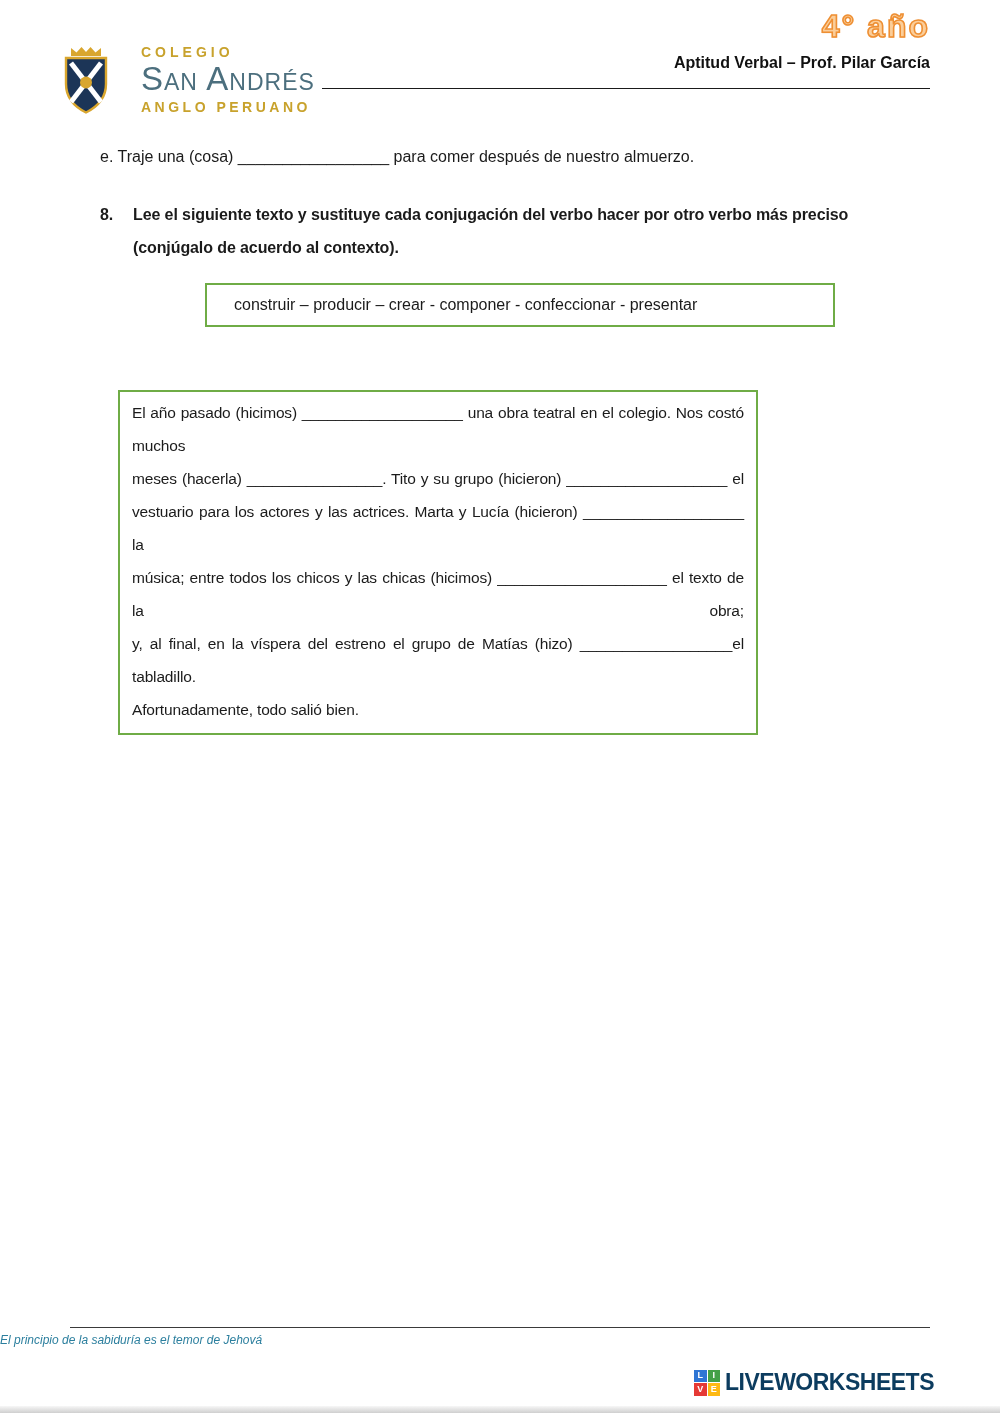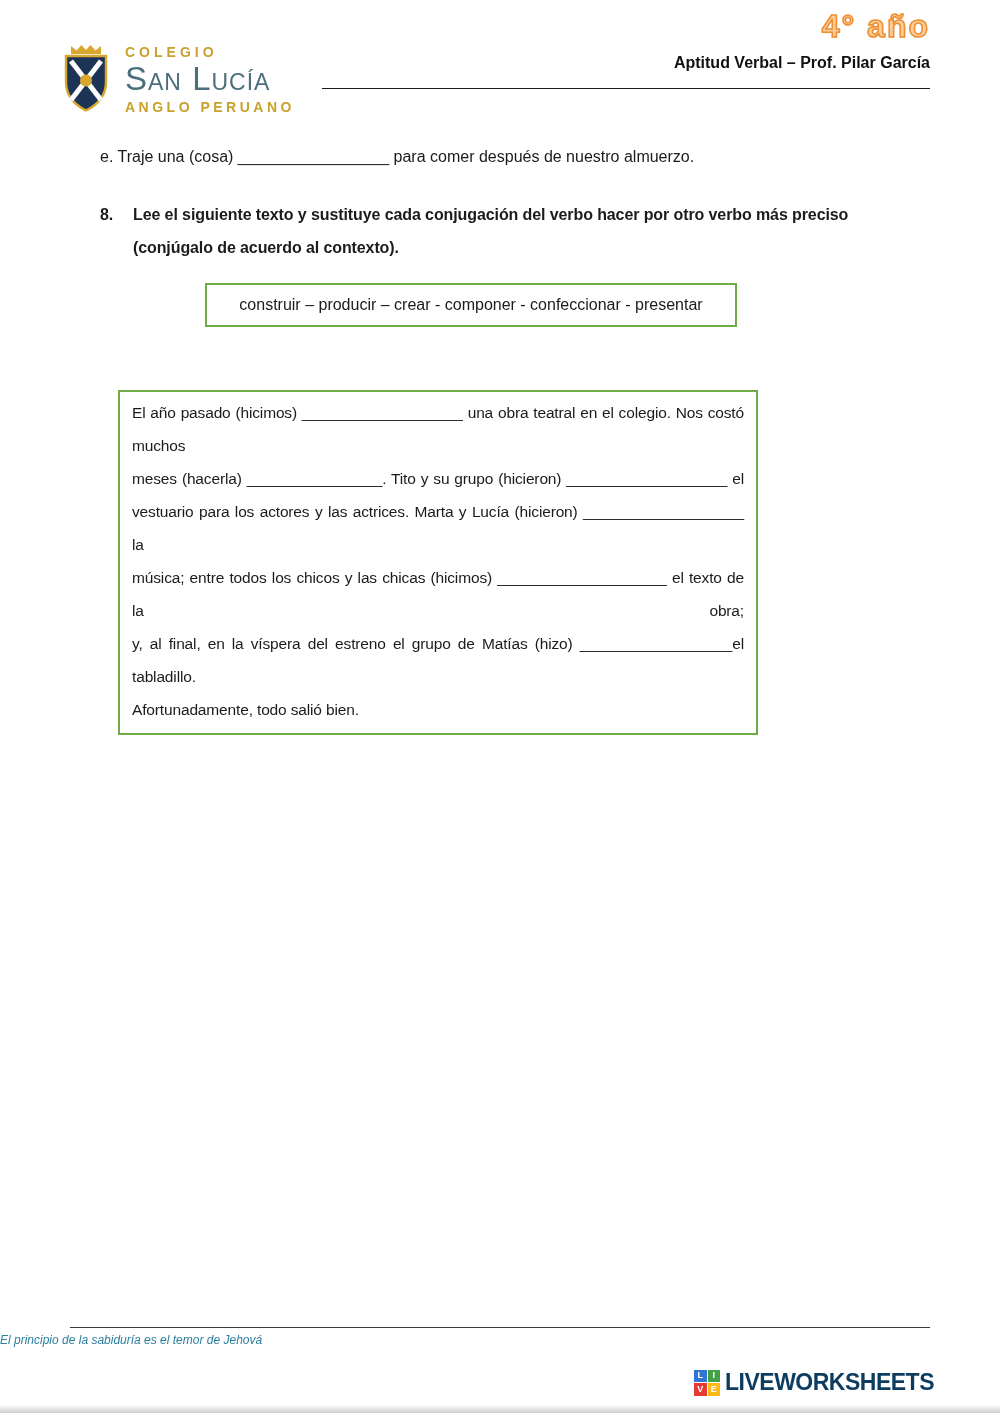--- a/index.html
+++ b/index.html
@@ -8,21 +8,21 @@
     position: relative;
     width: 1000px;
     height: 1413px;
     background: #ffffff;
     font-family: "Liberation Sans", sans-serif;
     color: #1b1b1b;
     overflow: hidden;
   }
 
   
-  .logo-block { position: absolute; left: 62px; top: 40px; display: flex; align-items: center; }
+  .logo-block { position: absolute; left: 62px; top: 40px; display: flex; align-items: flex-end; gap: 16px; }
   .crest { flex: 0 0 auto; }
   .school-text { margin-left: 15px; padding-top: 4px; }
   .colegio {
     font-size: 14px; font-weight: 600; letter-spacing: 4px;
     color: #C8A22C;
   }
   .school-name {
     font-size: 33px; font-weight: 500; letter-spacing: 1px;
     font-variant: small-caps;
     color: #4C6F7E; line-height: 1.1; margin-top: 1px;
@@ -44,23 +44,23 @@
     border-top: 1.6px solid #1a1a1a;
   }
 
   
   .line-e { position: absolute; left: 100px; top: 148px; font-size: 16px; width: 800px; }
   .q8 { position: absolute; left: 100px; top: 198px; width: 786px; display: flex; font-weight: 700; font-size: 16px; letter-spacing: -0.1px; }
   .q8-num { flex: 0 0 33px; line-height: 33px; }
   .q8-text div { line-height: 33px; }
 
   .word-bank {
-    position: absolute; left: 205px; top: 283px; width: 532px;
+    position: absolute; left: 205px; top: 283px; width: 630px;
     border: 2px solid #6FAC46;
-    padding: 11px 8px; text-align: center; font-size: 16px;
+    padding: 11px 27px; text-align: left; font-size: 16px;
   }
 
   .exercise-box {
     position: absolute; left: 118px; top: 390px; width: 640px;
     border: 2px solid #6FAC46;
     padding: 4px 12px 7px 12px;
     font-size: 15.5px; letter-spacing: -0.15px;
   }
   .tline { line-height: 33px; white-space: normal; }
   .tline.just { text-align: justify; text-align-last: justify; text-justify: inter-word; }
@@ -95,21 +95,21 @@
   <div class="logo-block">
     <svg class="crest" width="48" height="70" viewBox="0 0 48 70" aria-hidden="true">
       <path d="M9 11 L9 3 L14.5 7.5 L19.5 2 L24 7 L28.5 2 L33.5 7.5 L39 3 L39 11 Z" fill="#D9A62E"></path>
       <path d="M4 13 H44 V39 C44 53 35 62 24 67.5 C13 62 4 53 4 39 Z" fill="#1C3557" stroke="#D9A62E" stroke-width="2.4"></path>
       <line x1="9" y1="18" x2="39" y2="57" stroke="#FFFFFF" stroke-width="5"></line>
       <line x1="39" y1="18" x2="9" y2="57" stroke="#FFFFFF" stroke-width="5"></line>
       <circle cx="24" cy="37.5" r="6" fill="#D9A62E"></circle>
     </svg>
     <div class="school-text">
       <div class="colegio">COLEGIO</div>
-      <div class="school-name">San Lucía</div>
+      <div class="school-name">San Andrés</div>
       <div class="school-sub">ANGLO PERUANO</div>
     </div>
   </div>
 
   <div class="header-right">
     <div class="grade">4° año</div>
     <div class="course">Aptitud Verbal – Prof. Pilar García</div>
   </div>
   <div class="header-rule"></div>
 

